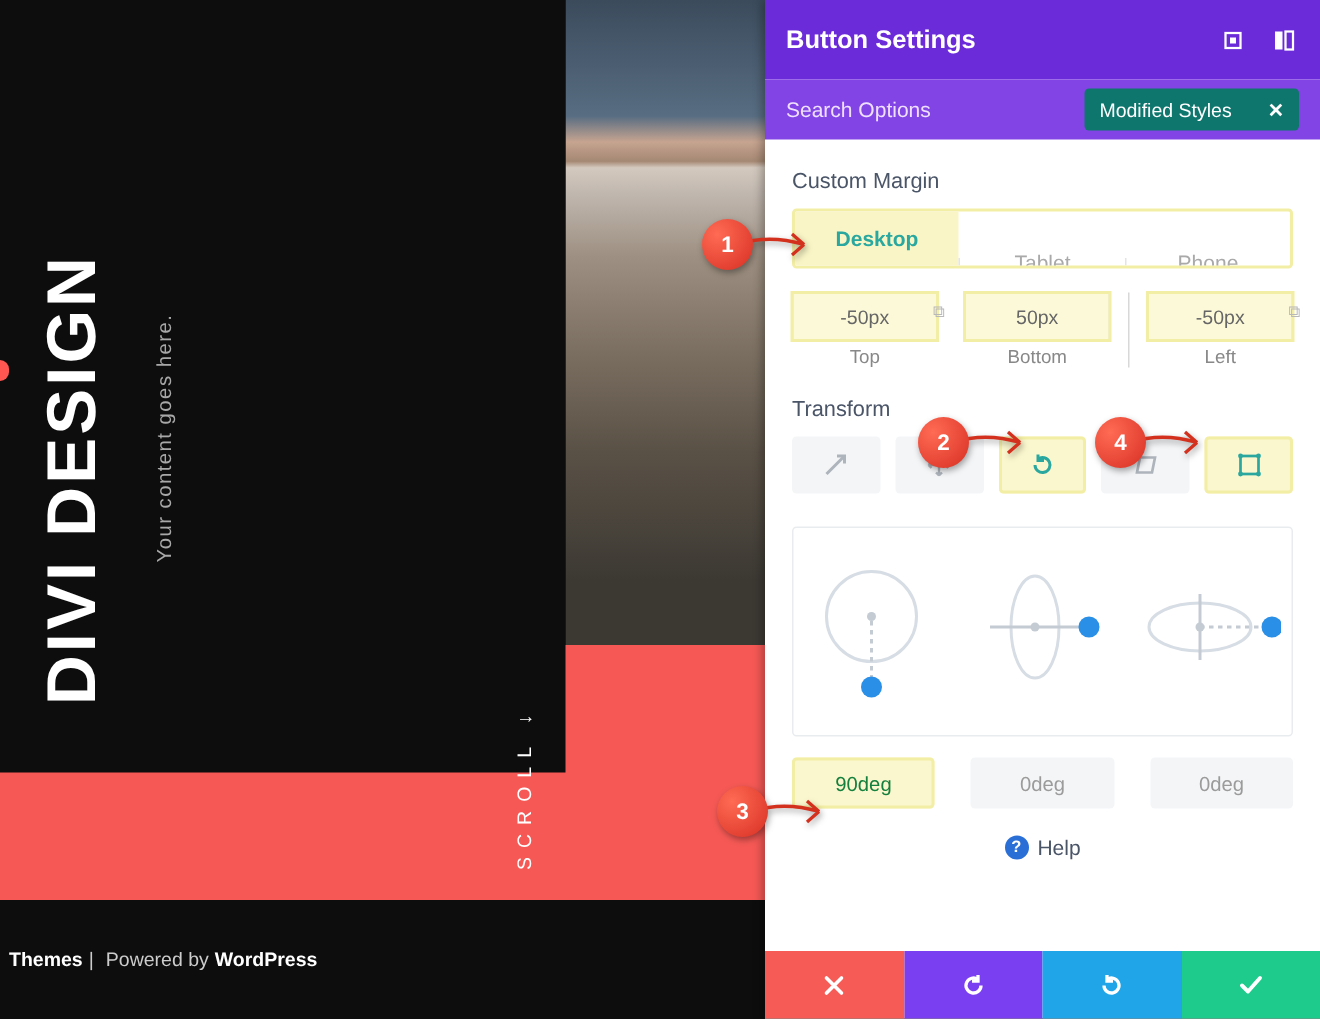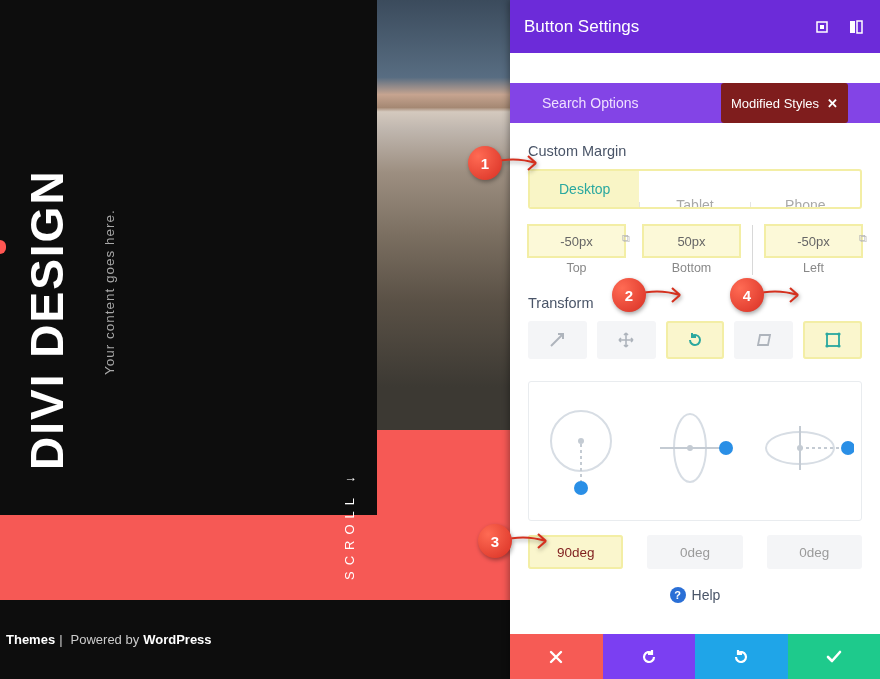--- a/index.html
+++ b/index.html
@@ -28,54 +28,54 @@
     transform-origin:left top; font-size:13.5px; letter-spacing:1px; z-index:5; white-space:nowrap;
   }
   .scroll-lbl {
     position:absolute; left:342px; top:580px; color:#fff; transform:rotate(-90deg);
     transform-origin:left top; font-size:13px; letter-spacing:6px; z-index:6; white-space:nowrap;
   }
   .edge-tab { position:absolute; left:0; top:240px; width:6px; height:14px; background:#ff5652; border-radius:0 7px 7px 0; z-index:6; }
 
   
   .panel { position:absolute; right:0; top:0; width:370px; height:679px; background:#fff; z-index:10; box-shadow:-2px 0 6px rgba(0,0,0,.3); display:flex; flex-direction:column; }
-  .panel-header { height:53px; background:#6c2bd9; color:#fff; display:flex; align-items:center; padding:0 14px; font-weight:400; font-size:17px; }
+  .panel-header { height:53px; background:#6c2bd9; color:#fff; display:flex; align-items:center; padding:0 14px; font-weight:700; font-size:17px; }
   .panel-header .spacer { flex:1; }
   .hdr-icon { width:20px; height:20px; margin-left:14px; display:flex; align-items:center; justify-content:center; cursor:pointer; }
-  .sub-header { height:40px; background:#8344e6; color:#efe0ff; display:flex; align-items:center; padding:0 32px; font-size:14px;margin-top:30px; }
+  .sub-header { height:40px; background:#8344e6; color:#efe0ff; display:flex; align-items:center; padding:0 14px; font-size:14px; }
   .sub-header .spacer { flex:1; }
-  .mod-pill { background:#7f1d1d; color:#fff; height:40px; display:flex; align-items:center; gap:8px; padding:0 10px; border-radius:3px; font-size:13px; }
+  .mod-pill { background:#0f766e; color:#fff; height:28px; display:flex; align-items:center; gap:24px; padding:0 10px; border-radius:3px; font-size:13px; }
   .mod-pill .x-ic { font-weight:700; cursor:pointer; }
 
   .panel-body { flex:1; padding:12px 18px 0 18px; overflow:hidden; }
   .section-title { color:#4a5568; font-size:14.5px; margin:8px 0 10px; font-weight:500; }
   .device-tabs { display:flex; height:40px; border:2px solid #f3eea5; border-radius:3px; overflow:hidden; }
   .device-tab { flex:1; display:flex; align-items:center; justify-content:center; font-size:14px; color:#a9a9a9; cursor:pointer; }
-  .device-tab.active { background:#f9f5c6; color:#2aa89f; font-weight:400; }
+  .device-tab.active { background:#f9f5c6; color:#2aa89f; font-weight:700; }
   .device-tab + .device-tab { border-left:1px solid #e4e4e4;margin-top:31px; }
 
   .margin-row { display:flex; gap:18px; margin-top:16px; }
   .margin-group { flex:1; text-align:center; }
   .mg-wrap { display:flex; align-items:center; height:32px; background:#fff; border:1px solid #e4e4e4; position:relative; }
   .mg-wrap.hl { outline:2px solid #f3eea5; outline-offset:-1px; background:#fcf9d8; }
   .mg-val { flex:1; display:flex; align-items:center; justify-content:center; font-size:13px; color:#666; background:transparent; border:none; text-align:center; width:100%; }
   .mg-link { position:absolute; right:-12px; top:6px; width:20px; height:20px; color:#b8b8b8; font-size:11px; }
   .mg-lbl { font-size:12.5px; color:#888; margin-top:4px; }
   .mg-sep { width:1px; background:#d8d8d8; margin:0 -6px; }
 
   .transform-tabs { display:flex; gap:10px; margin-top:10px; }
   .tf-tab { flex:1; height:38px; display:flex; align-items:center; justify-content:center; background:#f4f5f7; border-radius:3px; cursor:pointer; }
   .tf-tab.hl { background:#faf6cd; outline:2px solid #f3eea5; outline-offset:-2px; }
 
   .transform-vis { margin:22px 0 14px; height:140px; border:1px solid #e9ecef; border-radius:3px; display:flex; align-items:center; justify-content:space-around; position:relative; }
   .transform-vis svg { display:block; }
 
   .deg-row { display:flex; gap:24px; margin-top:8px; }
   .deg-box { flex:1; height:34px; display:flex; align-items:center; justify-content:center; background:#f4f5f7; color:#9b9b9b; font-size:13.5px; border-radius:3px; }
-  .deg-box.hl { background:#faf6cd; color:#7f1d1d; outline:2px solid #f3eea5; outline-offset:-2px; }
+  .deg-box.hl { background:#faf6cd; color:#15803d; outline:2px solid #f3eea5; outline-offset:-2px; }
 
   .help-row { display:flex; align-items:center; justify-content:center; gap:6px; margin:18px 0 6px; color:#4a5568; font-size:14px; }
   .help-ic { width:16px; height:16px; border-radius:50%; background:#2a6fd6; color:#fff; display:flex; align-items:center; justify-content:center; font-size:11px; font-weight:700; }
 
   .action-bar { height:45px; display:flex; }
   .act-btn { flex:1; display:flex; align-items:center; justify-content:center; color:#fff; cursor:pointer; }
   .act-cancel { background:#f65b55; }
   .act-undo   { background:#7b3ff2; }
   .act-redo   { background:#1fa5e8; }
   .act-save   { background:#1eca8c; }

